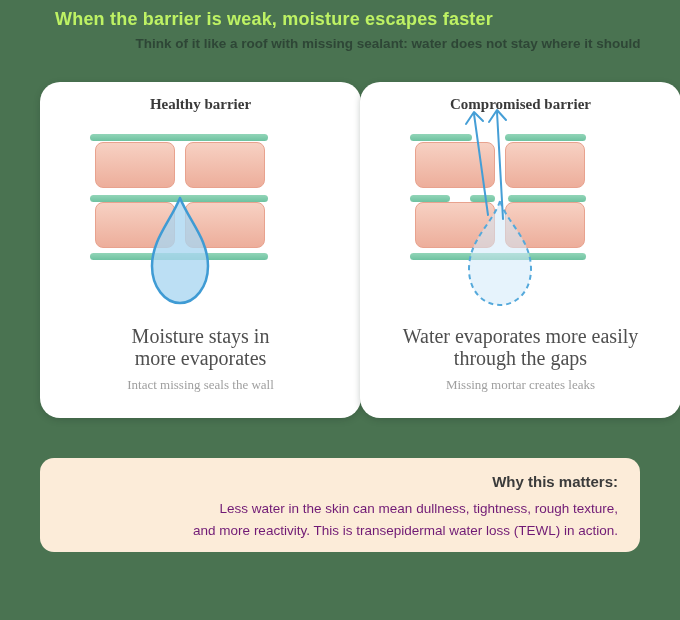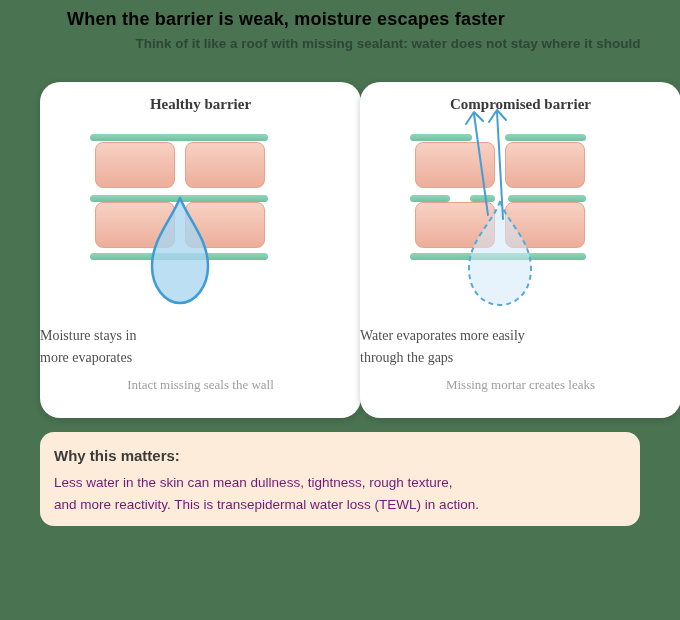--- a/index.html
+++ b/index.html
@@ -5,22 +5,22 @@
   html,body { margin:0; padding:0; }
   body {
     width:680px; height:620px; overflow:hidden; position:relative;
     background:#4a7351;
     font-family:"Liberation Sans", sans-serif;
   }
   .stage { position:absolute; inset:0; }
 
   
   .main-title {
-    position:absolute; top:9px; left:16px; width:540px; text-align:center;
-    font-size:18px; font-weight:bold; color:#000000; letter-spacing:0.2px;
+    position:absolute; top:9px; left:4px; width:540px; text-align:center;
+    font-size:18px; font-weight:bold; color:#bef264; letter-spacing:0.2px;
   }
   .sub-title {
     position:absolute; top:36px; left:0; width:680px; text-align:center;
     font-size:13.5px; font-weight:600; color:#2e4636;margin-left:48px;
   }
 
   
   .card {
     position:absolute; top:82px; width:321px; height:336px;
     background:#ffffff; border-radius:20px;
@@ -41,33 +41,34 @@
   }
   .brick {
     position:absolute; width:80px; height:46px; border-radius:8px;
     background:linear-gradient(180deg,#f7d1c3,#edae9b);
     border:1px solid #e8a28e; box-sizing:border-box;
   }
   .overlay { position:absolute; left:0; top:0; pointer-events:none; }
 
   
   .caption {
-    position:absolute; top:243px; left:0; width:100%; 
-    font-size:14px; line-height:22px; color:#4f4f4f;
+    position:absolute; top:243px; left:0; width:100%; text-align:center;
+    font-size:20px; line-height:22px; color:#4f4f4f;
   }
   .subcaption {
     position:absolute; top:295px; left:0; width:100%; text-align:center;
     font-size:13px; color:#9f9f9f;
   }
 
   
   .callout {
-    position:absolute; left:40px; top:432px; width:600px; height:94px;
+    position:absolute; left:40px; top:458px; width:600px; height:94px;
     background:#fcecd9; border-radius:14px; box-sizing:border-box;
-    padding:15px 22px 0 14px;
+    padding:15px 22px 0 22px;
+    text-align:right;
   }
   .callout-heading { font-size:15px; font-weight:bold; color:#3b3b3b; }
   .callout-body { margin-top:8px; font-size:13.5px; line-height:22px; color:#701a75; }
 </style>
 </head>
 <body>
 
 <div class="stage">
 
   <div class="main-title">When the barrier is weak, moisture escapes faster</div>

